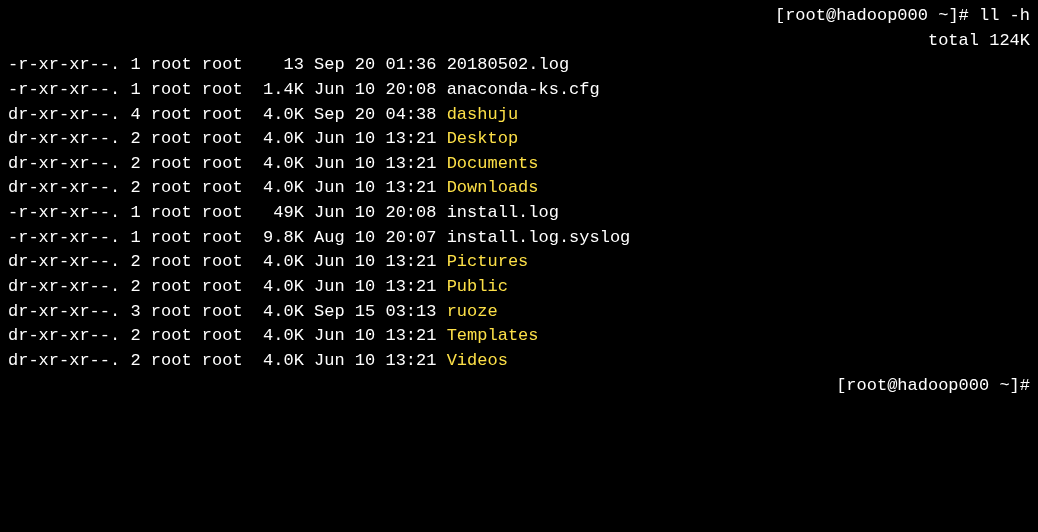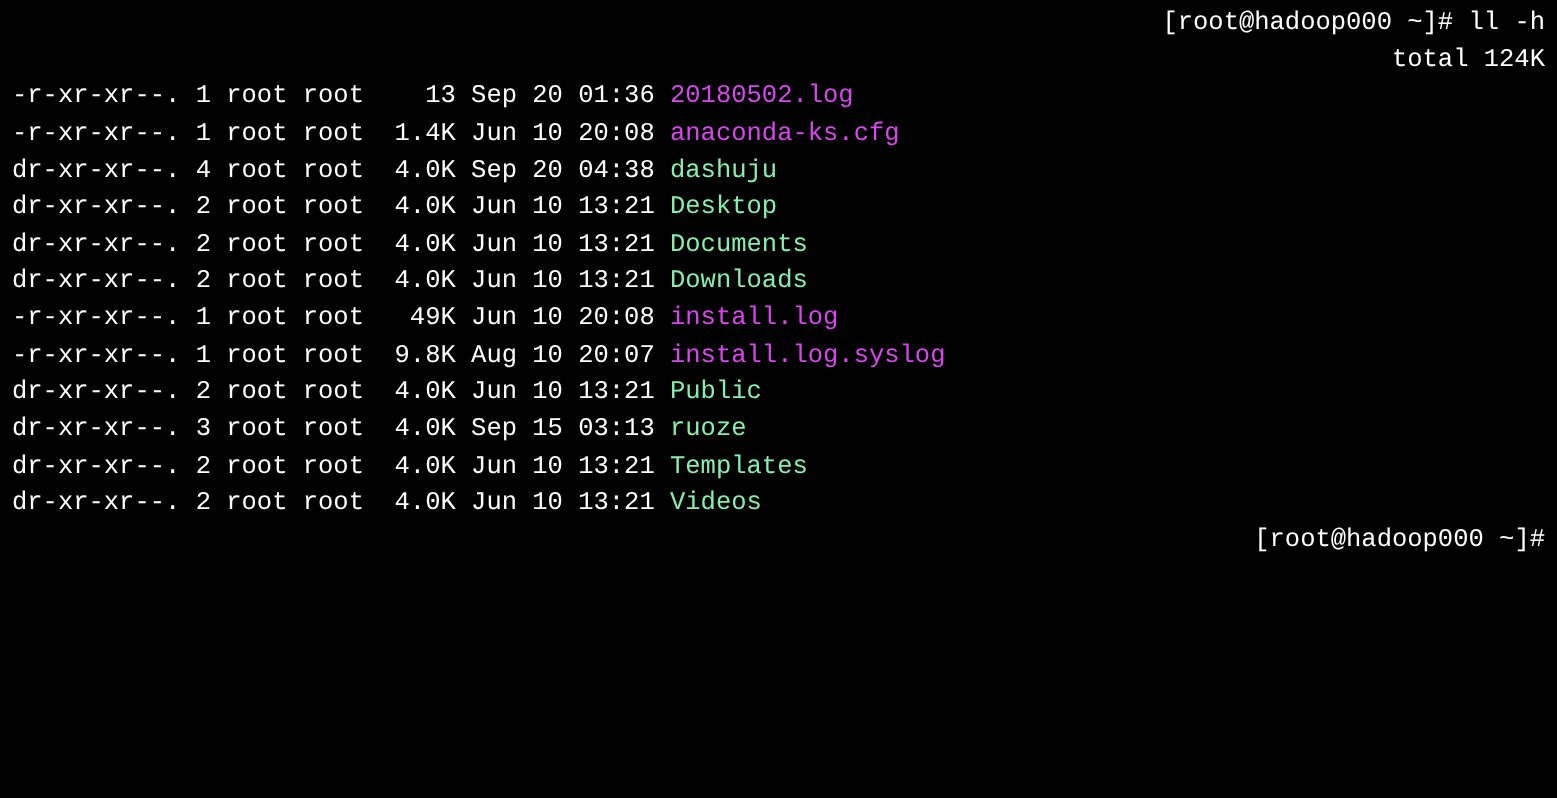--- a/index.html
+++ b/index.html
@@ -25,36 +25,37 @@
       height: 100%;
       background: #000000;
       color: #ffffff;
     }
 
     .line {
       white-space: pre;
       display: block;
     }
 
-    .green { color: #d946ef; }
-    .blue { color: #86efac; }
+    .green { color: #ffffff; }
+    .blue { color: #fde047; }
     .white { color: #ffffff; text-align: right; }
   </style>
 </head>
 <body>
 
 <div class="terminal">
   <span class="line white">[root@hadoop000 ~]# ll -h</span>
   <span class="line white">total 124K</span>
   <span class="line"><span class="white">-r-xr-xr--. 1 root root    13 Sep 20 01:36 </span><span class="green">20180502.log</span></span>
   <span class="line"><span class="white">-r-xr-xr--. 1 root root  1.4K Jun 10 20:08 </span><span class="green">anaconda-ks.cfg</span></span>
   <span class="line"><span class="white">dr-xr-xr--. 4 root root  4.0K Sep 20 04:38 </span><span class="blue">dashuju</span></span>
   <span class="line"><span class="white">dr-xr-xr--. 2 root root  4.0K Jun 10 13:21 </span><span class="blue">Desktop</span></span>
   <span class="line"><span class="white">dr-xr-xr--. 2 root root  4.0K Jun 10 13:21 </span><span class="blue">Documents</span></span>
   <span class="line"><span class="white">dr-xr-xr--. 2 root root  4.0K Jun 10 13:21 </span><span class="blue">Downloads</span></span>
   <span class="line"><span class="white">-r-xr-xr--. 1 root root   49K Jun 10 20:08 </span><span class="green">install.log</span></span>
   <span class="line"><span class="white">-r-xr-xr--. 1 root root  9.8K Aug 10 20:07 </span><span class="green">install.log.syslog</span></span>
+  <span class="line"><span class="white">dr-xr-xr--. 2 root root  4.0K Jun 10 13:21 </span><span class="blue">Pictures</span></span>
   <span class="line"><span class="white">dr-xr-xr--. 2 root root  4.0K Jun 10 13:21 </span><span class="blue">Public</span></span>
   <span class="line"><span class="white">dr-xr-xr--. 3 root root  4.0K Sep 15 03:13 </span><span class="blue">ruoze</span></span>
   <span class="line"><span class="white">dr-xr-xr--. 2 root root  4.0K Jun 10 13:21 </span><span class="blue">Templates</span></span>
   <span class="line"><span class="white">dr-xr-xr--. 2 root root  4.0K Jun 10 13:21 </span><span class="blue">Videos</span></span>
   <span class="line white">[root@hadoop000 ~]#</span>
 </div>
 
 </body></html>

